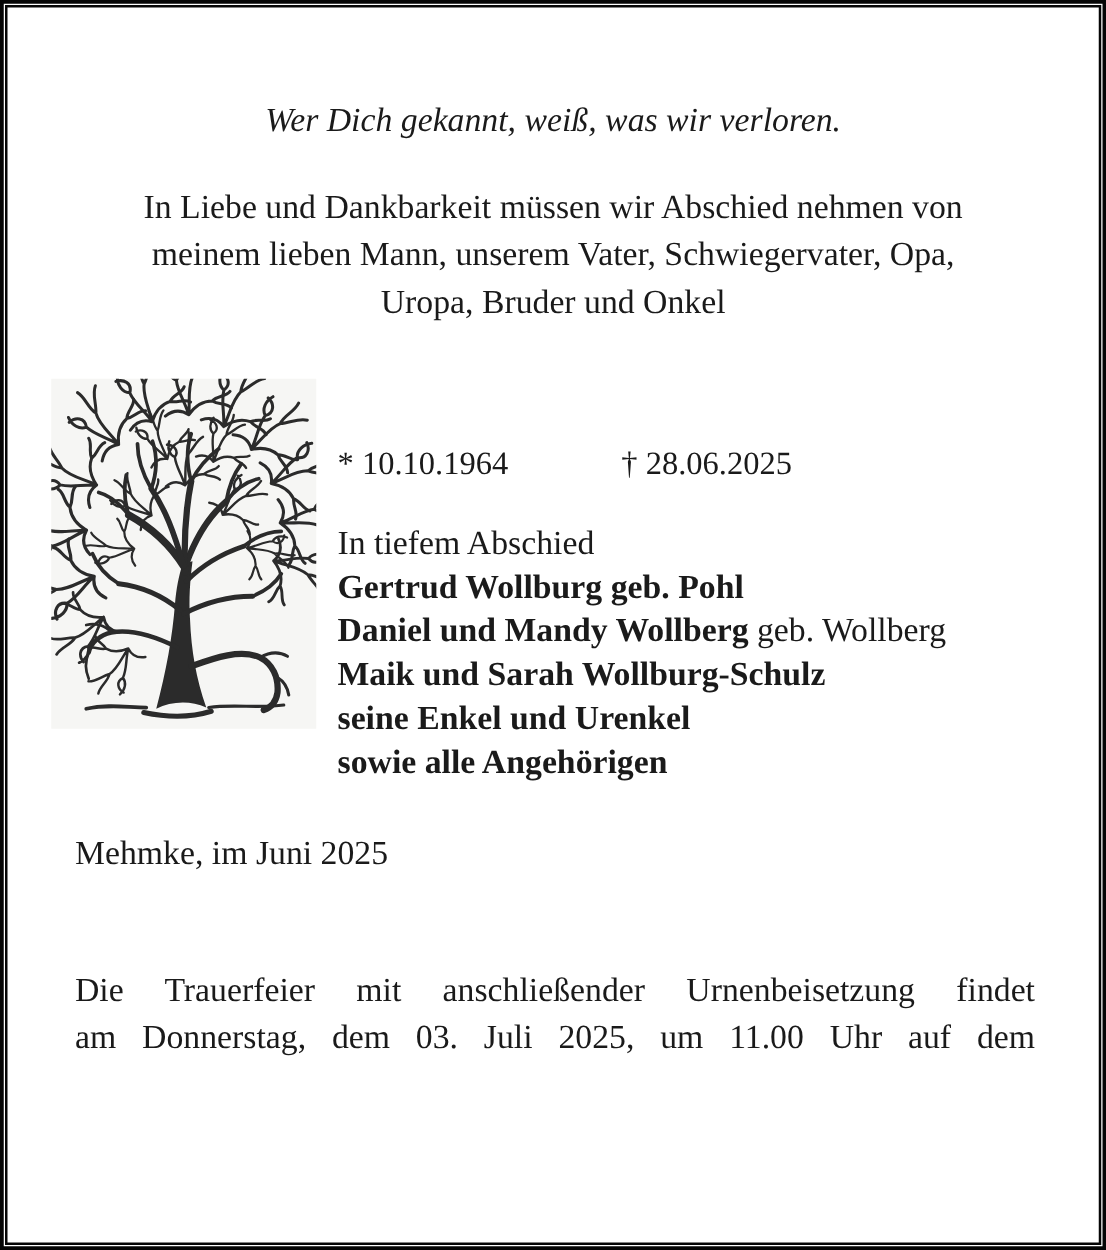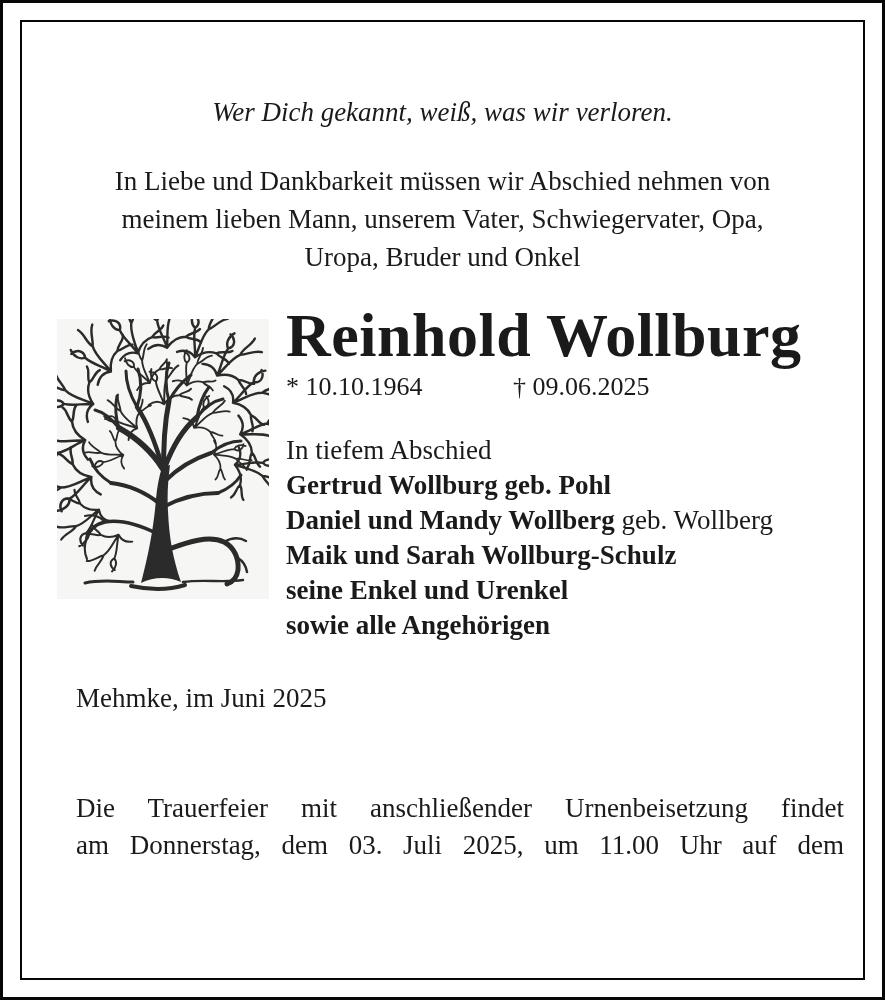--- a/index.html
+++ b/index.html
@@ -1,20 +1,20 @@
 <!DOCTYPE html>
 <html><head>
 <meta charset="utf-8">
 <style>
   html, body { margin: 0; padding: 0; background: #ffffff; }
   .sheet {
     width: 885px; height: 1000px; box-sizing: border-box;
     background: #ffffff;
     border: 3px solid #060606;
-    padding: 17px;
+    padding: 1px;
     font-family: "Liberation Serif", "DejaVu Serif", serif;
     color: #1a1a1a;
   }
   .inner {
     position: relative; width: 100%; height: 100%;
     box-sizing: border-box;
     border: 2px solid #060606;
     background: #ffffff;
     overflow: hidden;
   }
@@ -130,24 +130,23 @@
           <use href="#tw" transform="translate(107,78) rotate(0) scale(0.9)"></use>
           <use href="#tw" transform="translate(142,104) rotate(45) scale(0.85)"></use>
           <use href="#tw" transform="translate(60,136) rotate(-90) scale(0.8)"></use>
           <use href="#tw" transform="translate(163,136) rotate(95) scale(0.8)"></use>
           <use href="#tw" transform="translate(90,58) rotate(-25) scale(0.85)"></use>
           <use href="#tw" transform="translate(132,60) rotate(20) scale(0.85)"></use>
         </g>
       </svg>
     </div>
 
-    <div class="name">Reinhold Wollburg</div>
 
     <div class="dates">
-      <span class="birth">* 10.10.1964</span><span class="death">† 09.06.2025</span>
+      <span class="birth">* 10.10.1964</span><span class="death">† 28.06.2025</span>
     </div>
 
     <div class="mourning">
       <div>In tiefem Abschied</div>
       <div><span class="b">Gertrud Wollburg geb. Pohl</span><span></span></div>
       <div><span class="b">Daniel und Mandy Wollberg</span><span> geb. Wollberg</span></div>
       <div><span class="b">Maik und Sarah Wollburg-Schulz</span><span></span></div>
       <div><span class="b">seine Enkel und Urenkel</span><span></span></div>
       <div><span class="b">sowie alle Angehörigen</span><span></span></div>
     </div>

